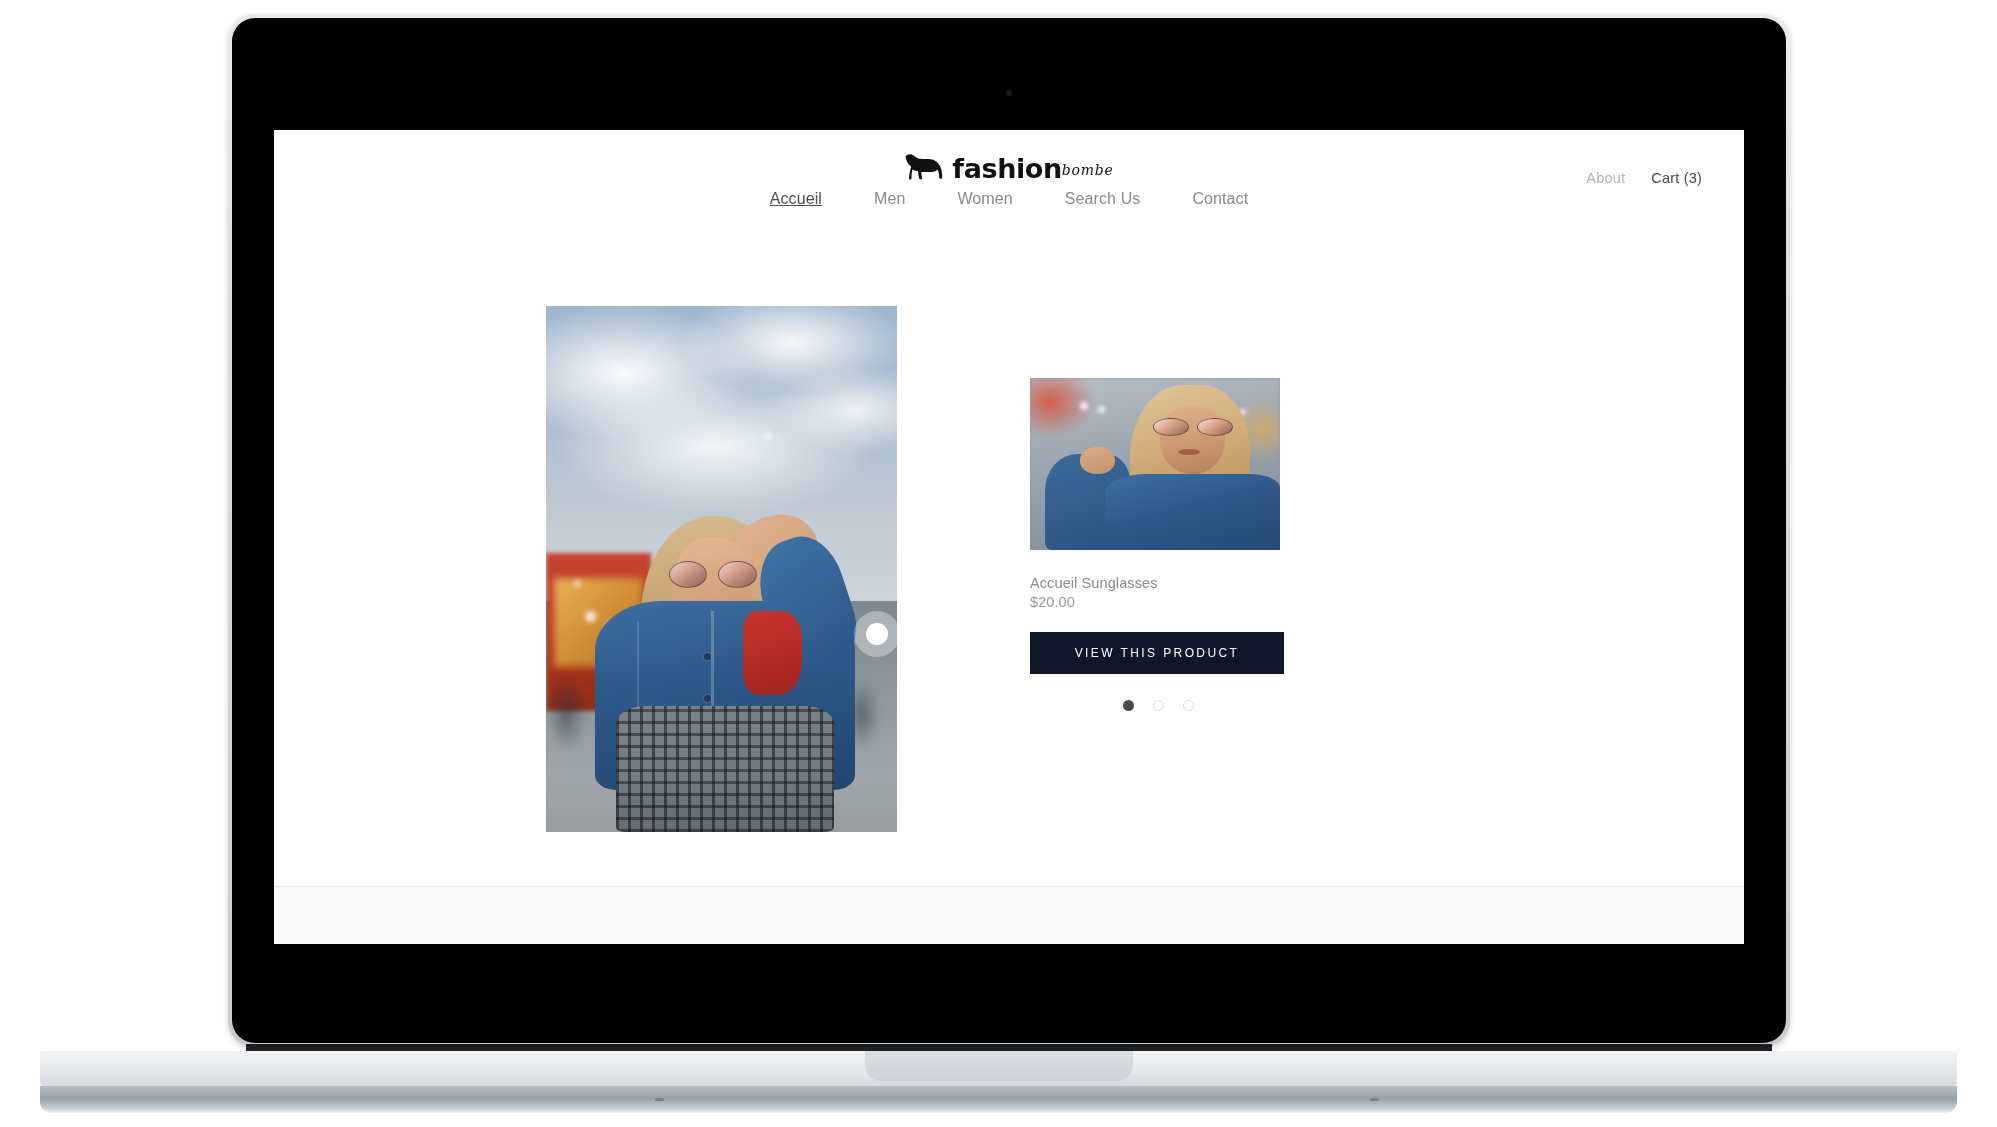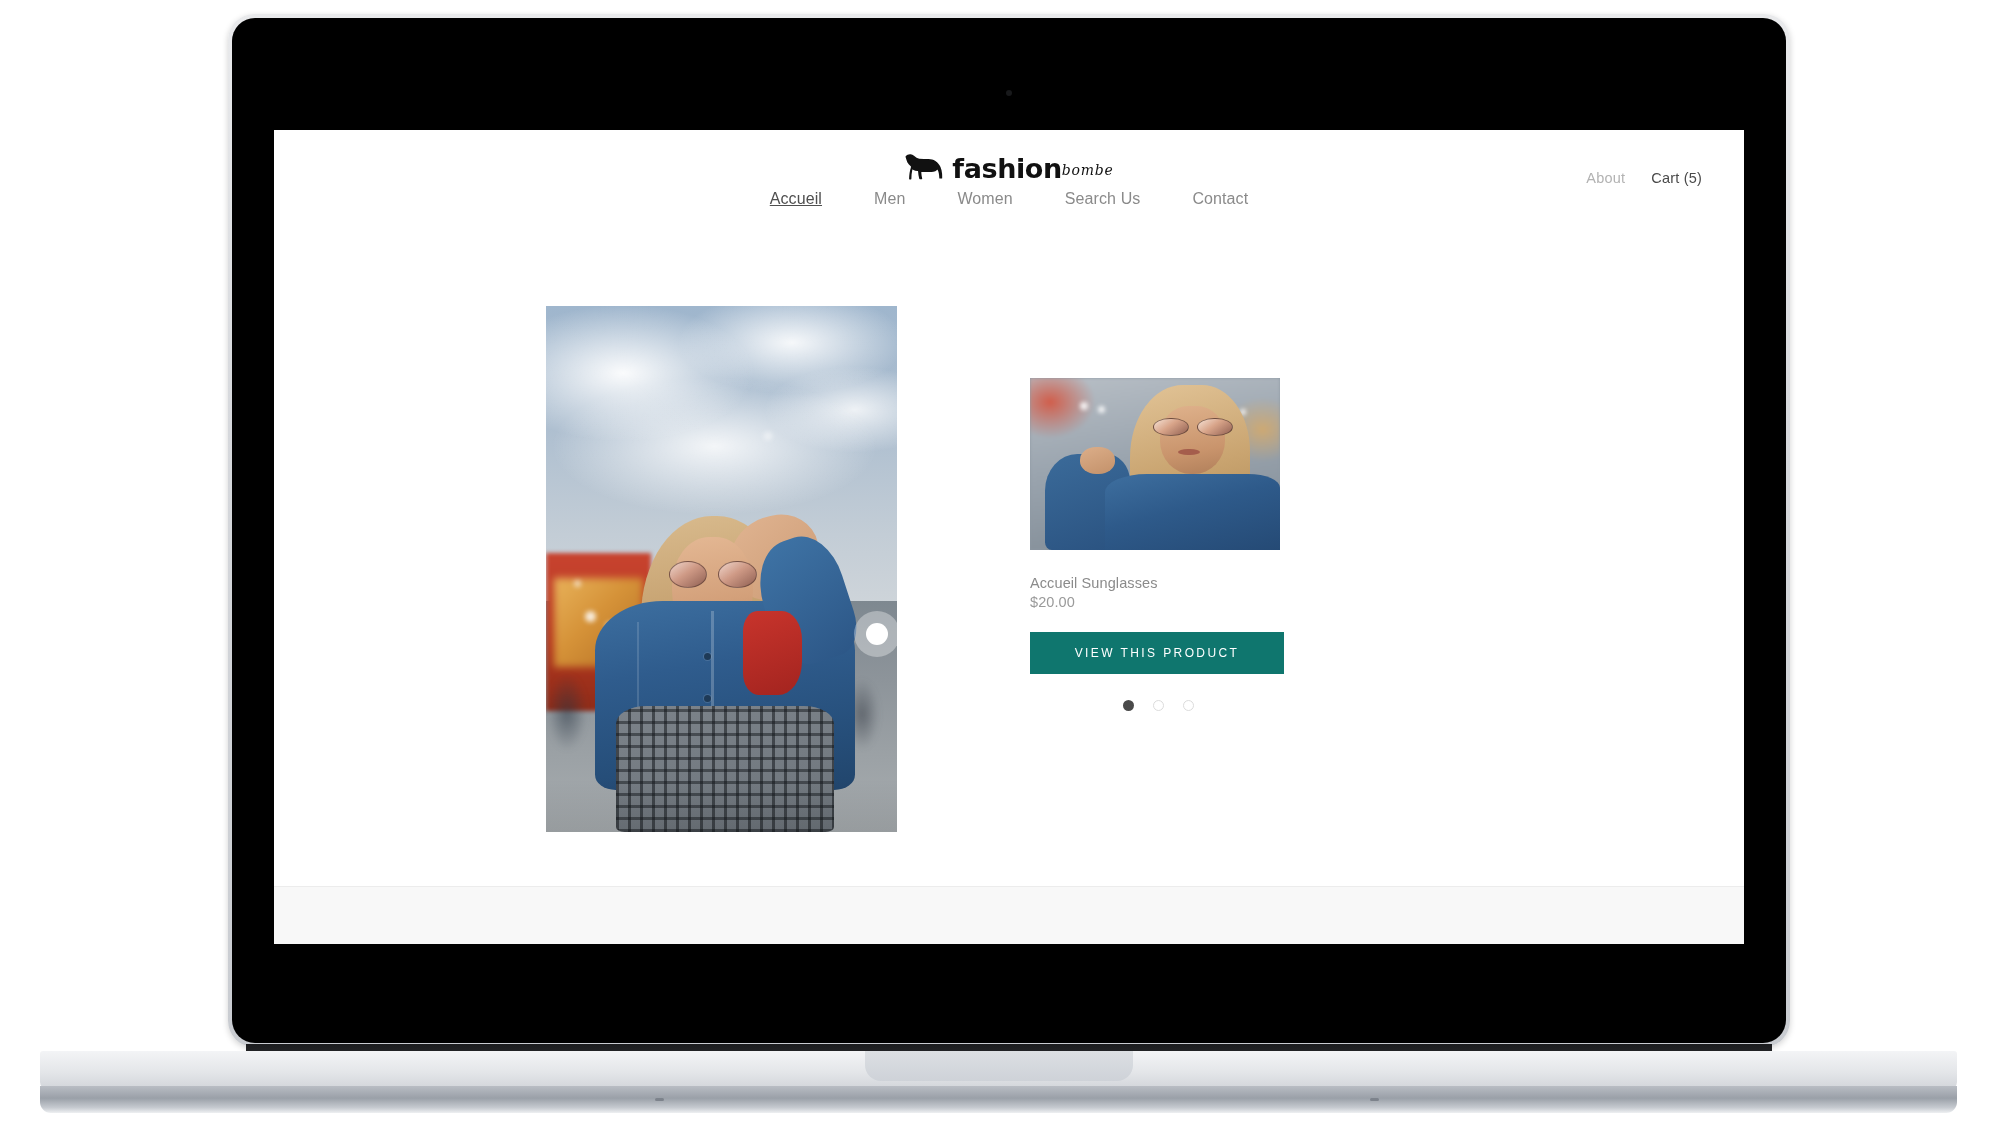--- a/index.html
+++ b/index.html
@@ -435,21 +435,21 @@
   .product-price {
     margin-top: 3px;
     font-size: 14.5px;
     color: #9a9a9a;
     letter-spacing: 0.1px;
   }
 
   .product-cta {
     margin-top: 22px;
     width: 254px; height: 42px;
-    background: #0f766e;
+    background: #0f172a;
     border: none;
     color: #ffffff;
     font-family: "Liberation Sans", sans-serif;
     font-size: 12px;
     letter-spacing: 2.4px;
     cursor: pointer;
     display: flex; align-items: center; justify-content: center;
   }
 
   .carousel-dots {
@@ -497,21 +497,21 @@
           <path fill="#111111" d="M1.2 8.6c1.4-1.8 3.1-2.6 5.1-2.4 1.3.1 2.4.7 3.4 1.5.9.7 1.7 1.5 2.6 2.1.8.5 1.7.8 2.7.9 3.1.2 6.2.2 9.3.4 2.4.1 4.7.6 6.8 1.9 2.4 1.5 4 3.6 5.1 6.1.9 2.1 1.4 4.3 1.6 6.6.1 1.4.1 2.8.1 4.2 0 .4-.2.6-.6.6h-1.7c-.4 0-.6-.2-.6-.6-.1-1.6-.2-3.2-.5-4.7-.2-1.1-.6-2.2-1.1-3.2-.2-.4-.4-.4-.7-.1-1 1-2.2 1.6-3.6 1.9-1.2.3-2.5.3-3.7.3-2.6 0-5.2-.1-7.8-.2-.5 0-.6.1-.6.6.1 2 .4 4 .9 6 .1.5 0 .7-.5.7h-1.8c-.4 0-.6-.2-.7-.6-.6-2.3-1-4.6-1.1-7 0-.5-.2-.6-.6-.6-1.6-.1-3.1-.5-4.5-1.3-.4-.2-.6-.1-.7.3-.6 2.9-.9 5.8-.9 8.8 0 .4-.2.6-.6.6H5.4c-.4 0-.6-.2-.6-.6.1-3.9.6-7.7 1.8-11.4.2-.6.1-.9-.4-1.3-1.3-1.1-2.4-2.4-3.2-3.9C2.2 11.8 1.5 10.3 1.2 8.6z"></path>
         </svg>
         <span class="logo-text">
           <span class="logo-word">fashion</span>
           <span class="logo-script">bombe</span>
         </span>
       </a>
 
       <div class="header-utils">
         <span class="util-search">About</span>
-        <span class="util-cart">Cart (5)</span>
+        <span class="util-cart">Cart (3)</span>
       </div>
 
       <nav class="main-nav">
         <span class="nav-item active">Accueil</span>
         <span class="nav-item">Men</span>
         <span class="nav-item">Women</span>
         <span class="nav-item">Search Us</span>
         <span class="nav-item">Contact</span>
       </nav>
 

